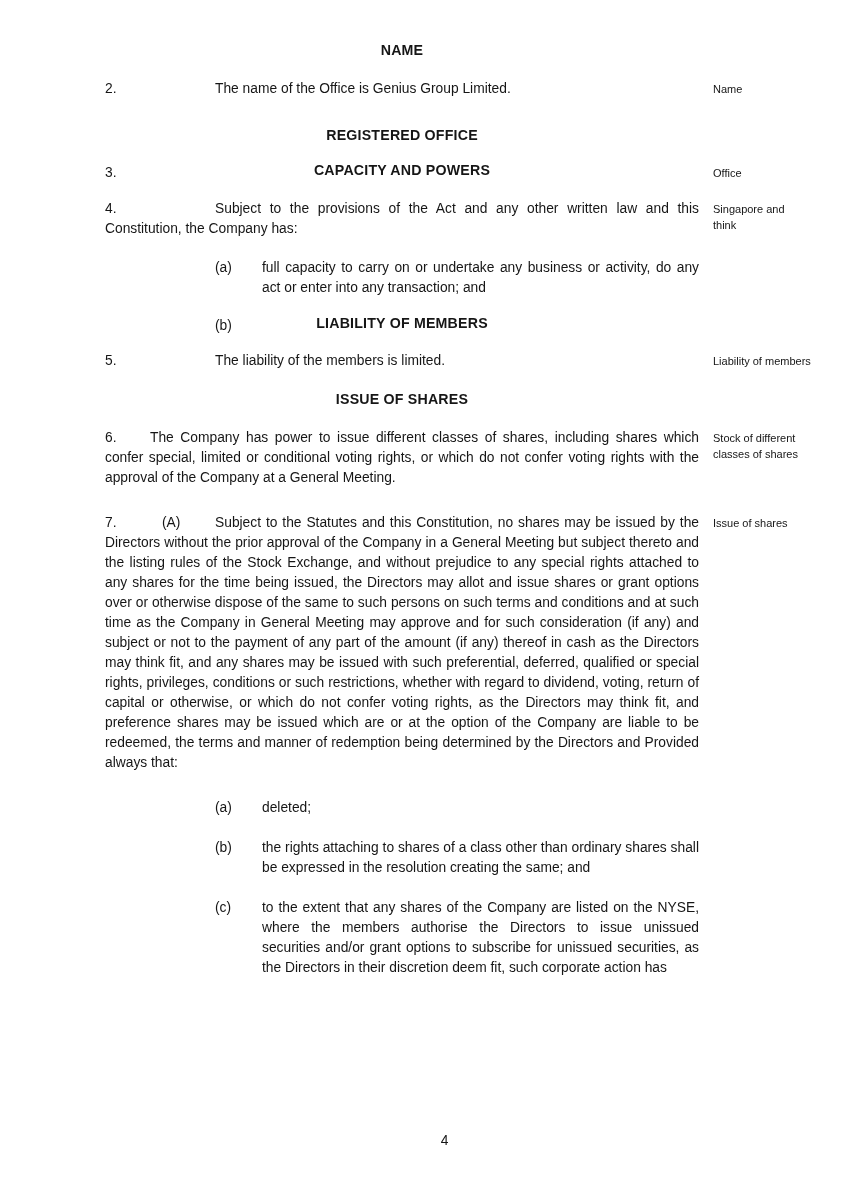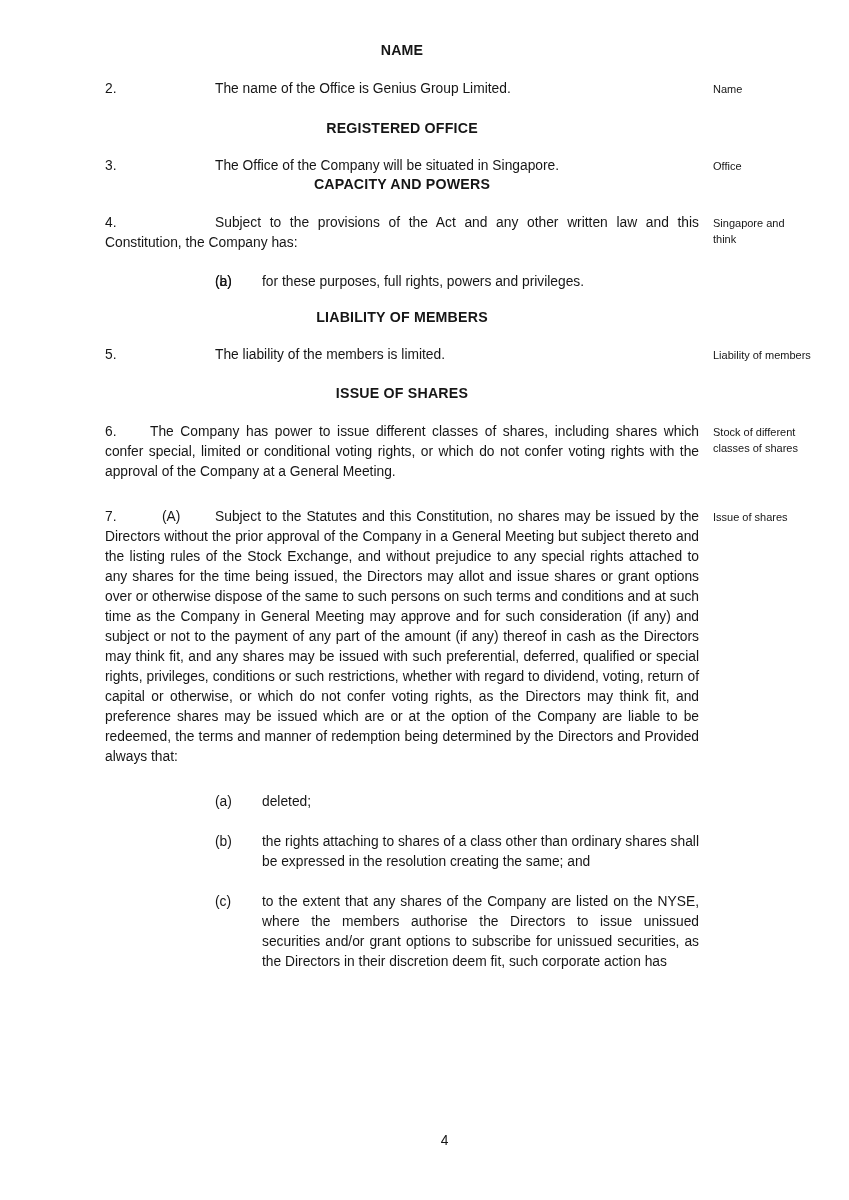--- a/index.html
+++ b/index.html
@@ -86,45 +86,45 @@
 
   <div class="heading">NAME</div>
 
   <div class="clause indent-110" style="margin-top:21px">
     <span class="num">2.</span><span class="body-text">The name of the Office is Genius Group Limited.</span>
     <span class="margin-note">
       <span>Name</span>
     </span>
   </div>
 
-  <div class="heading" style="margin-top:22px">REGISTERED OFFICE</div>
+  <div class="heading" style="margin-top:29px">REGISTERED OFFICE</div>
 
   <div class="clause indent-110" style="margin-top:20px">
-    <span class="num">3.</span><span class="body-text">The Office of the Company will be situated in Singapore.</span>
+    <span class="num">3.</span>
     <span class="margin-note">
       <span>Office</span>
     </span>
   </div>
 
   <div class="heading" style="margin-top:1px">CAPACITY AND POWERS</div>
 
   <div class="clause indent-110" style="margin-top:21px">
     <span class="num">4.</span><span class="body-text">Subject to the provisions of the Act and any other written law and this Constitution, the Company has:</span>
     <span class="margin-note">
       <span style="display:block">Singapore and</span>
       <span style="display:block">think</span>
     </span>
   </div>
 
   <div class="sub" style="margin-top:19px">
-    <span class="marker">(a)</span>
+    <span class="marker">(a)</span><span>full capacity to carry on or undertake any business or activity, do any act or enter into any transaction; and</span>
   </div>
 
   <div class="sub" style="margin-top:18px">
-    <span class="marker">(b)</span><span>for these purposes, full rights, powers and privileges.</span>
+    <span class="marker">(b)</span>
   </div>
 
   <div class="heading" style="margin-top:18px">LIABILITY OF MEMBERS</div>
 
   <div class="clause indent-110" style="margin-top:20px">
     <span class="num">5.</span><span class="body-text">The liability of the members is limited.</span>
     <span class="margin-note">
       <span>Liability of members</span>
     </span>
   </div>

